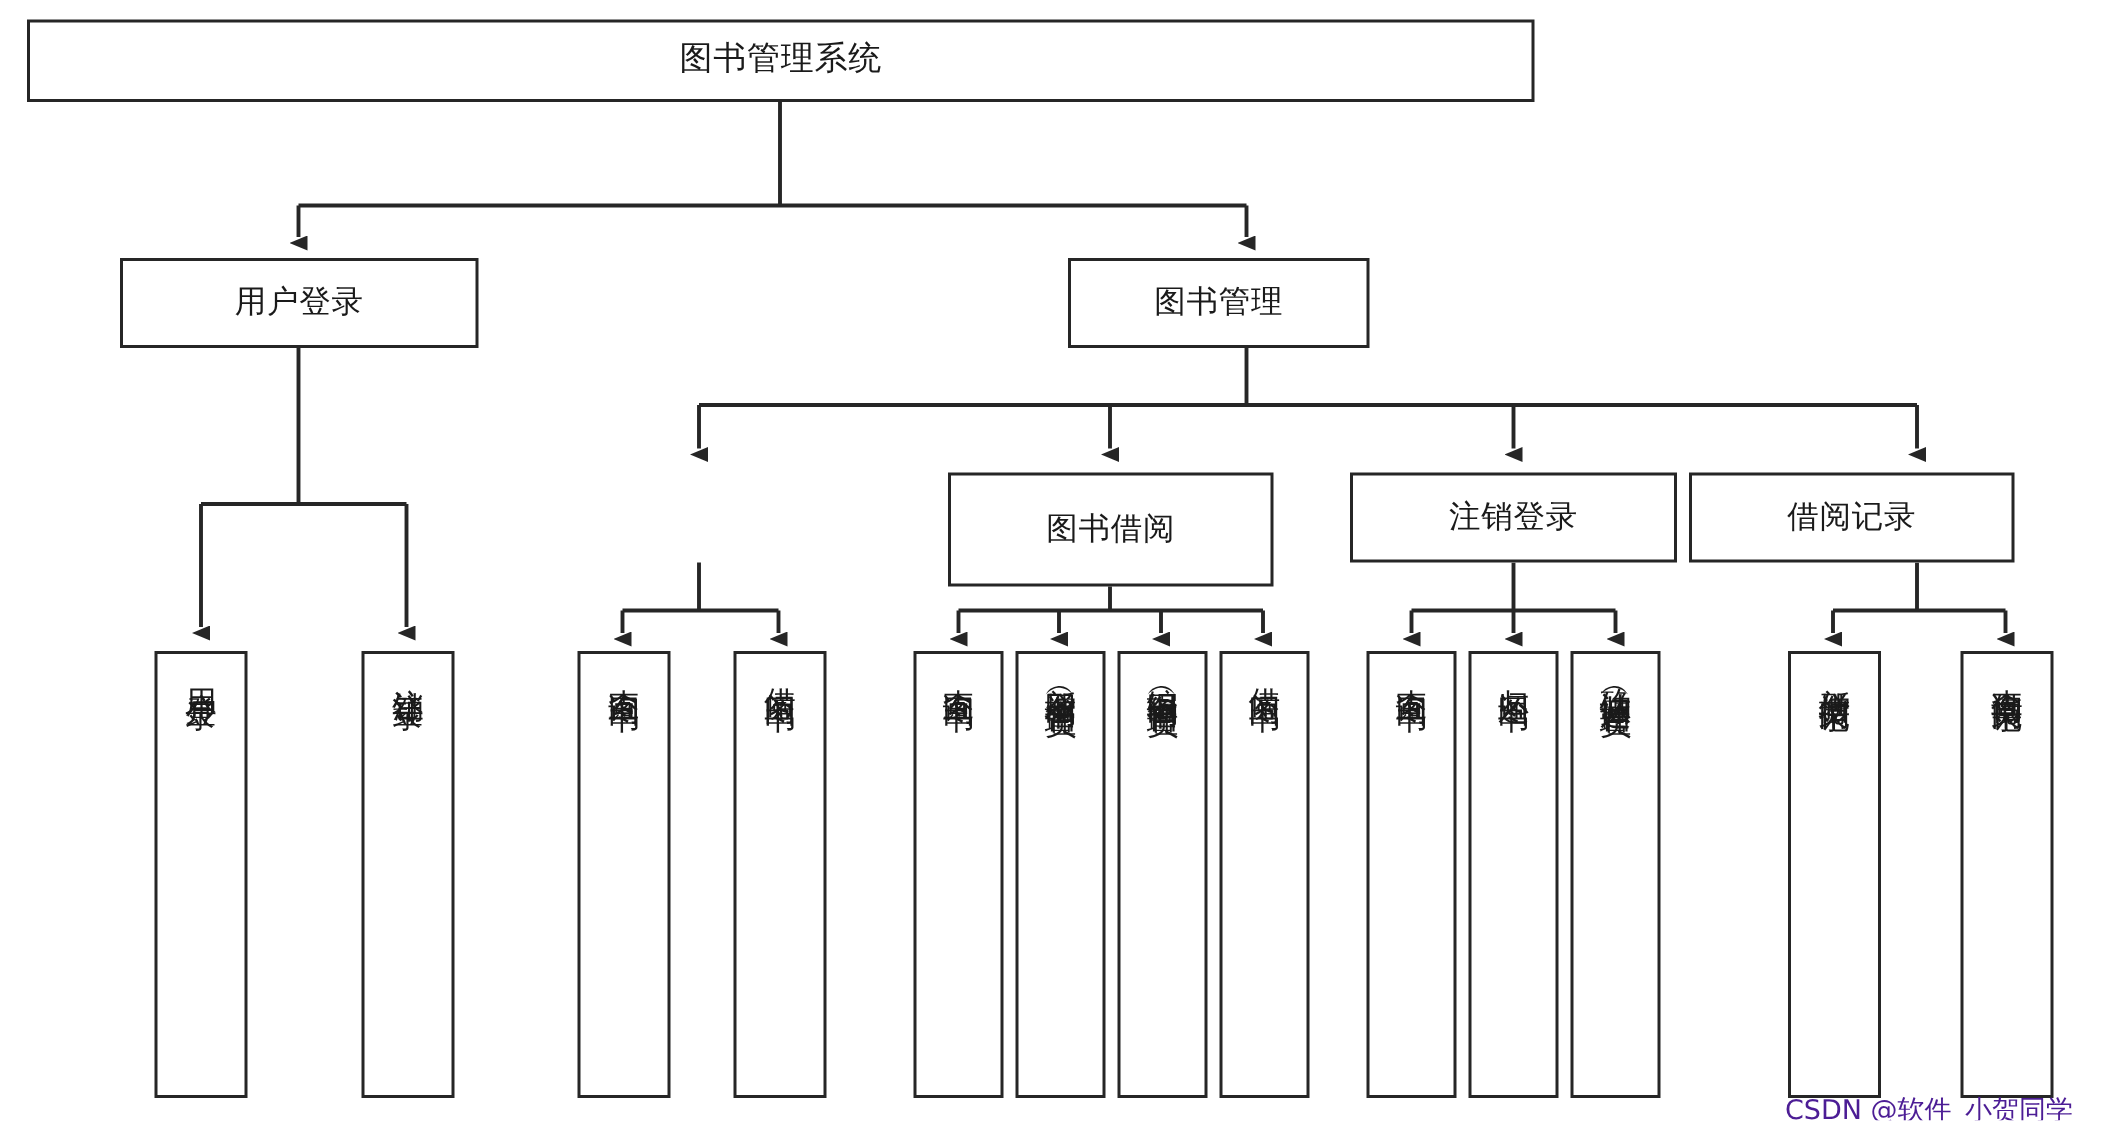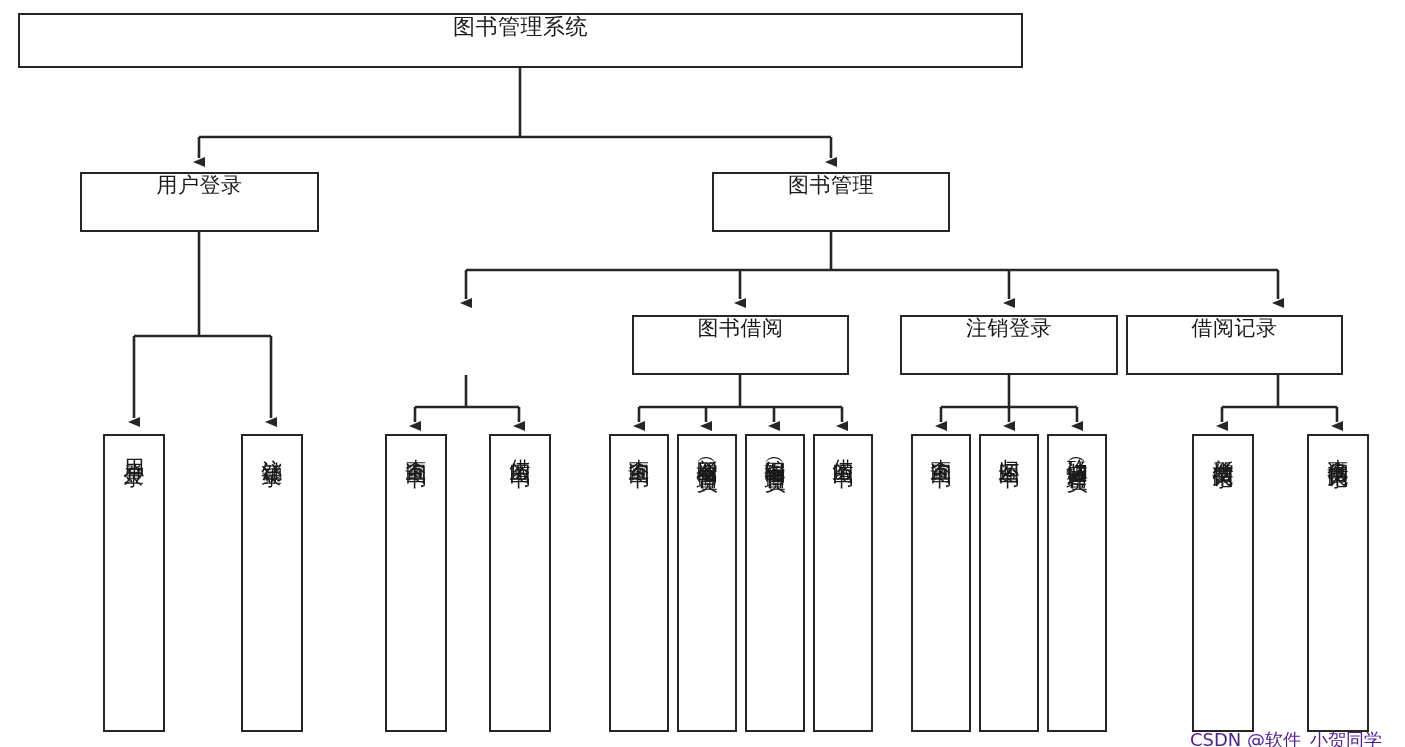--- a/index.html
+++ b/index.html
@@ -25,20 +25,21 @@
     width: 1405px;
     height: 747px;
     pointer-events: none;
   }
   .node {
     position: absolute;
     box-sizing: border-box;
     border: 2px solid #262626;
     background: #ffffff;
     display: flex;
+    align-items: center;
     justify-content: center;
     color: #1a1a1a;
   }
   .node .label {
     display: block;
     text-align: center;
     line-height: 1.12;
     letter-spacing: 0.5px;
   }
   
@@ -130,25 +131,25 @@
     </g>
   </svg>
 
   <div class="node h root" style="left:18px; top:13px; width:1005px; height:55px;">
     <span class="label">图书管理系统</span>
   </div>
 
   <div class="node h" style="left:80px; top:172px; width:239px; height:60px;">
     <span class="label">用户登录</span>
   </div>
-  <div class="node h" style="left:712px; top:172px; width:238px; height:60px;">
+  <div class="node h" style="left:712px; top:172px; width:201px; height:60px;">
     <span class="label">图书管理</span>
   </div>
 
-  <div class="node h" style="left:632px; top:315px; width:217px; height:60px;">
+  <div class="node h" style="left:632px; top:315px; width:217px; height:76px;">
     <span class="label">图书借阅</span>
   </div>
   <div class="node h" style="left:900px; top:315px; width:218px; height:60px;">
     <span class="label">注销登录</span>
   </div>
   <div class="node h" style="left:1126px; top:315px; width:217px; height:60px;">
     <span class="label">借阅记录</span>
   </div>
 
   <div class="node v" style="left:103px; top:434px; width:62px; height:298px;">

